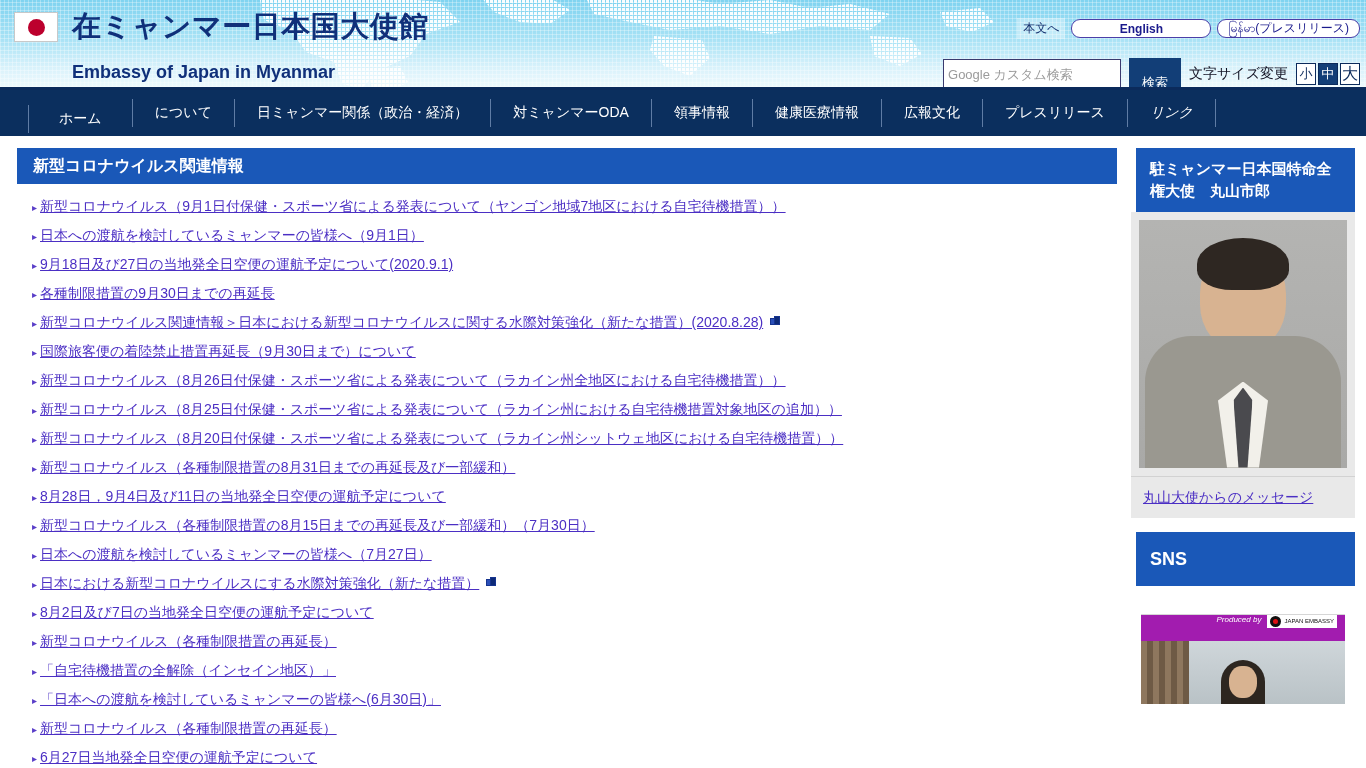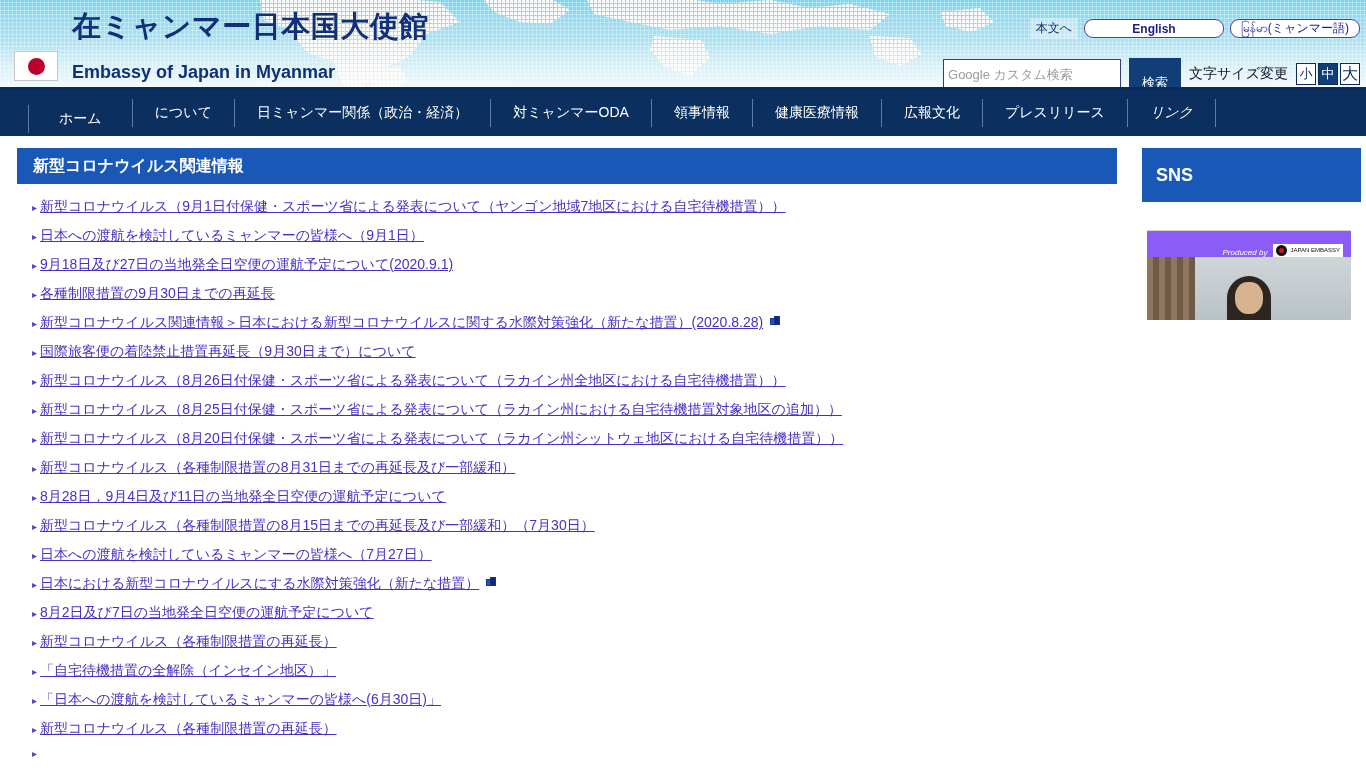--- a/index.html
+++ b/index.html
@@ -29,21 +29,21 @@
   }
   .header-grid {
     position: absolute; inset: 0;
     background-image:
       repeating-linear-gradient(90deg, rgba(255,255,255,.30) 0 1px, transparent 1px 4px),
       repeating-linear-gradient(0deg, rgba(255,255,255,.30) 0 1px, transparent 1px 4px);
     pointer-events: none;
   }
   .brand {
     position: absolute; left: 14px; top: 12px;
-    display: flex; align-items: flex-end; gap: 14px;
+    display: flex; align-items: flex-start; gap: 14px;
   }
   .flag {
     width: 44px; height: 30px;
     background: #ffffff;
     border: 1px solid #c8c8c8;
     display: flex; align-items: center; justify-content: center;
   }
   .flag-circle {
     width: 17px; height: 17px; border-radius: 50%;
     background: #bc002d;
@@ -115,21 +115,21 @@
     color: #ffffff; font-size: 14px; text-decoration: none;
     padding: 0 22px; white-space: nowrap;
     display: flex; align-items: center; height: 28px;
     border-left: 1px solid #5f7ca5;
   }
   .nav-item:last-child { border-right: 1px solid #5f7ca5; font-style: italic; }
   .nav-item.home { padding: 0 30px; margin-top: 12px; }
 
   
   .page {
-    display: flex; gap: 20px;
+    display: flex; gap: 14px;
     padding: 12px 0 0 12px;
     height: calc(768px - 90px - 46px);
   }
   .main { width: 1105px; flex: 0 0 1105px; }
   .side { width: 224px; flex: 0 0 224px; }
 
   .section-title {
     background: #1a58b8; color: #ffffff;
     height: 36px; display: flex; align-items: center;
     font-size: 16px; font-weight: bold;
@@ -214,21 +214,21 @@
     color: #4b2fc4; text-decoration: underline; font-size: 14px;
   }
   .sns-body { background: #ffffff; padding: 14px 10px 0 10px; }
   .video-thumb {
     width: 100%; height: 90px; background: #0b0b0b;
     position: relative; overflow: hidden; margin-top: 14px;
     border-top: 1px solid #d6d6d6;
   }
   .vt-bar {
     position: absolute; top: 0; left: 0; right: 0; height: 26px;
-    background: #8b5cf6; display: flex; align-items: flex-end;
+    background: #a21caf; display: flex; align-items: flex-start;
     justify-content: flex-end; gap: 6px; padding-right: 8px;
   }
   .vt-prod { color: #ffffff; font-size: 8px; font-style: italic; }
   .vt-logo {
     display: flex; align-items: center; gap: 3px;
     background: #ffffff; padding: 1px 3px;
   }
   .vt-logo-mark {
     width: 11px; height: 11px; border-radius: 50%;
     background: #111; position: relative;
@@ -285,21 +285,21 @@
     </div>
     <div class="brand-text">
       <div class="brand-jp">在ミャンマー日本国大使館</div>
       <div class="brand-en">Embassy of Japan in Myanmar</div>
     </div>
   </div>
 
   <div class="header-tools">
     <a class="skip-link" href="#">本文へ</a>
     <a class="lang-btn" href="#">English</a>
-    <a class="lang-btn mm" href="#">မြန်မာ(ミャンマー語)</a>
+    <a class="lang-btn mm" href="#">မြန်မာ(プレスリリース)</a>
   </div>
 
   <div class="header-tools2">
     <input class="search-input" type="text" placeholder="Google カスタム検索" style="">
     <button class="search-btn">検索</button>
     <span class="fs-label">文字サイズ変更</span>
     <span class="fs-group">
       <span class="fs-btn">小</span>
       <span class="fs-btn active">中</span>
       <span class="fs-btn lg">大</span>
@@ -403,25 +403,41 @@
         <div class="link-row">
           <span class="bullet">▸</span>
           <a href="#">「日本への渡航を検討しているミャンマーの皆様へ(6月30日)」</a>
         </div>
         <div class="link-row">
           <span class="bullet">▸</span>
           <a href="#">新型コロナウイルス（各種制限措置の再延長）</a>
         </div>
         <div class="link-row">
           <span class="bullet">▸</span>
+          <a href="#">6月27日当地発全日空便の運航予定について</a>
         </div>
       </div>
   </div>
 
   <aside class="side">
+    <div class="side-card">
+      <div class="side-head">駐ミャンマー日本国特命全権大使　丸山市郎</div>
+      <div class="photo-wrap">
+        <div class="photo">
+          <div class="ph-head"></div>
+          <div class="ph-hair"></div>
+          <div class="ph-body"></div>
+          <div class="ph-shirt"></div>
+          <div class="ph-tie"></div>
+        </div>
+      </div>
+      <div class="side-link-row">
+        <a href="#">丸山大使からのメッセージ</a>
+      </div>
+    </div>
 
     <div class="side-card">
       <div class="side-head sns">SNS</div>
       <div class="sns-body">
         <div class="video-thumb">
           <div class="vt-bar">
             <span class="vt-prod">Produced by</span>
             <span class="vt-logo">
               <span class="vt-logo-mark"></span>
               <span class="vt-logo-text">JAPAN EMBASSY</span>

